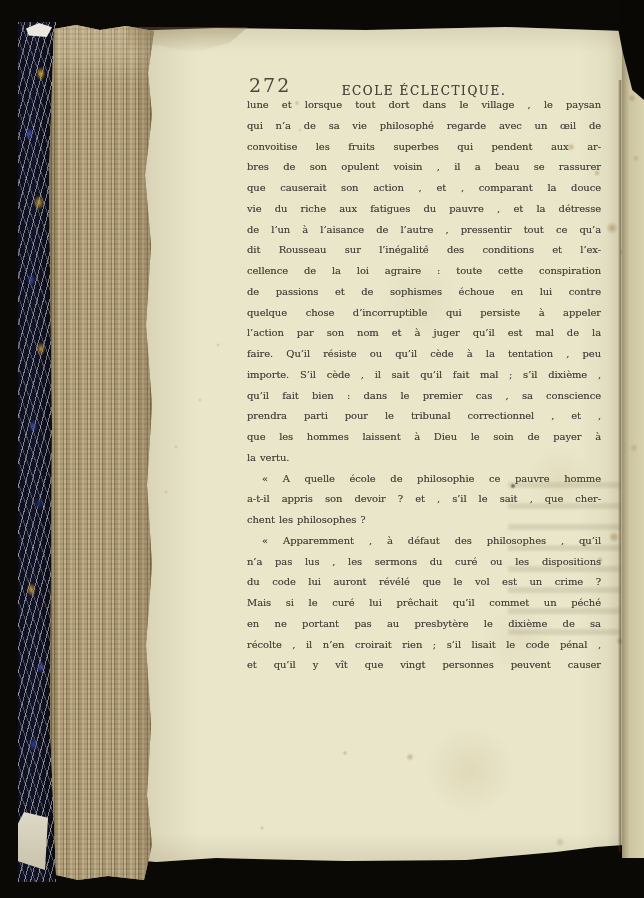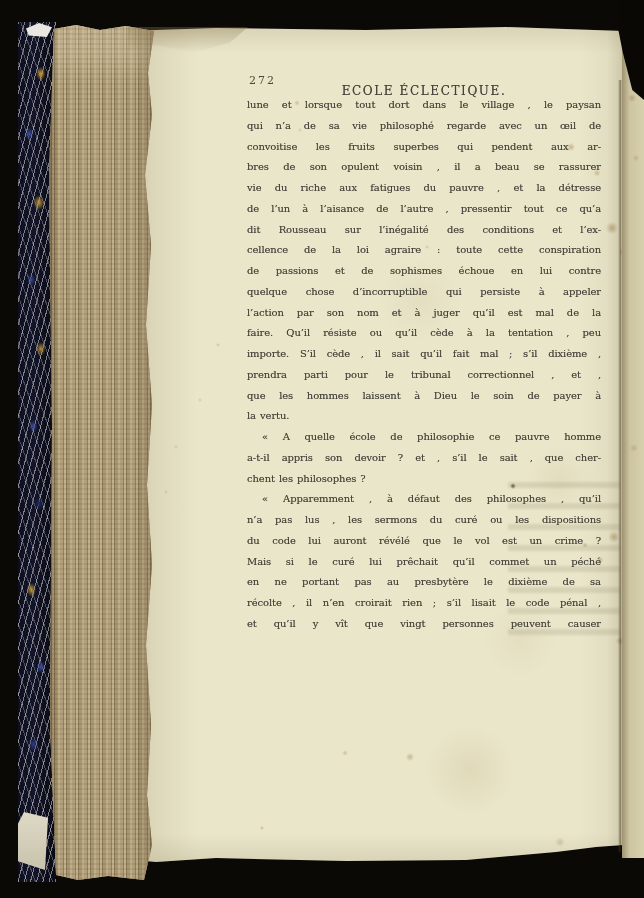--- a/index.html
+++ b/index.html
@@ -77,21 +77,21 @@
       linear-gradient(270deg,rgba(110,90,55,.22) 0px,rgba(110,90,55,.06) 16px,rgba(110,90,55,0) 44px),
       linear-gradient(180deg,rgba(120,100,65,.14) 0px,rgba(120,100,65,0) 26px),
       linear-gradient(0deg,rgba(120,100,65,.15) 0px,rgba(120,100,65,0) 30px);
     clip-path:polygon(0 4px,90px 1px,240px 3px,380px 0,497px 4px,
       497px 818px,470px 820px,430px 825px,340px 833px,220px 834px,90px 831px,30px 835px,0 832px);
   }
 
   .header-row{position:absolute;left:121px;top:45px;width:354px;height:20px;}
   .pagenum{
     position:absolute;left:2px;top:2px;
-    font-size:11px;letter-spacing:2px;color:#4b4739;
+    font-size:19px;letter-spacing:2px;color:#4b4739;
   }
   .running-header{
     display:block;text-align:center;
     font-size:12px;letter-spacing:1.6px;color:#45423a;
     text-shadow:0 0 .5px rgba(60,55,45,.55);
     margin-top:12px;
   }
 
   .textblock{position:absolute;left:121px;top:70px;width:354px;color:#45423a;}
   .line{
@@ -164,29 +164,31 @@
   <div class="page">
     <div class="header-row">
       <span class="pagenum">272</span>
       <span class="running-header">ECOLE ÉCLECTIQUE.</span>
     </div>
     <div class="textblock">
         <div class="line normal">lune et lorsque tout dort dans le village , le paysan</div>
         <div class="line normal">qui n’a de sa vie philosophé regarde avec un œil de</div>
         <div class="line normal">convoitise les fruits superbes qui pendent aux ar-</div>
         <div class="line normal">bres de son opulent voisin , il a beau se rassurer</div>
+        <div class="line normal">que causerait son action , et , comparant la douce</div>
         <div class="line normal">vie du riche aux fatigues du pauvre , et la détresse</div>
         <div class="line normal">de l’un à l’aisance de l’autre , pressentir tout ce qu’a</div>
         <div class="line normal">dit Rousseau sur l’inégalité des conditions et l’ex-</div>
         <div class="line normal">cellence de la loi agraire : toute cette conspiration</div>
         <div class="line normal">de passions et de sophismes échoue en lui contre</div>
         <div class="line normal">quelque chose d’incorruptible qui persiste à appeler</div>
         <div class="line normal">l’action par son nom et à juger qu’il est mal de la</div>
         <div class="line normal">faire. Qu’il résiste ou qu’il cède à la tentation , peu</div>
         <div class="line normal">importe. S’il cède , il sait qu’il fait mal ; s’il dixième ,</div>
+        <div class="line normal">qu’il fait bien : dans le premier cas , sa conscience</div>
         <div class="line normal">prendra parti pour le tribunal correctionnel , et ,</div>
         <div class="line normal">que les hommes laissent à Dieu le soin de payer à</div>
         <div class="line end">la vertu.</div>
         <div class="line indent">« A quelle école de philosophie ce pauvre homme</div>
         <div class="line normal">a-t-il appris son devoir ? et , s’il le sait , que cher-</div>
         <div class="line end">chent les philosophes ?</div>
         <div class="line indent">« Apparemment , à défaut des philosophes , qu’il</div>
         <div class="line normal">n’a pas lus , les sermons du curé ou les dispositions</div>
         <div class="line normal">du code lui auront révélé que le vol est un crime ?</div>
         <div class="line normal">Mais si le curé lui prêchait qu’il commet un péché</div>

